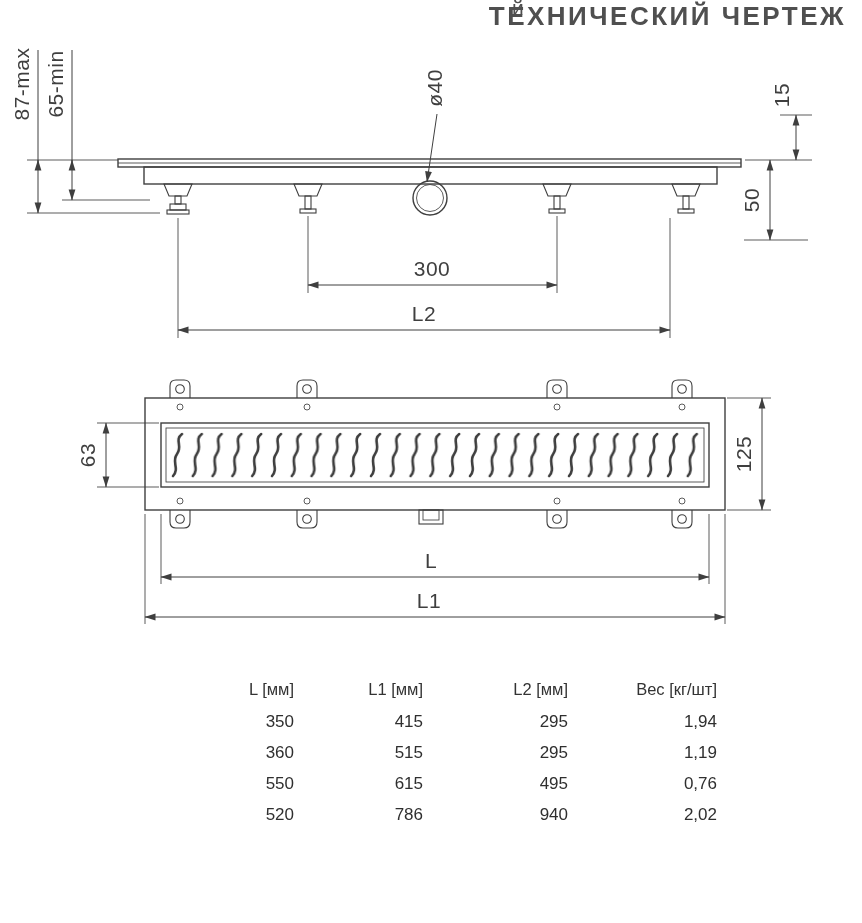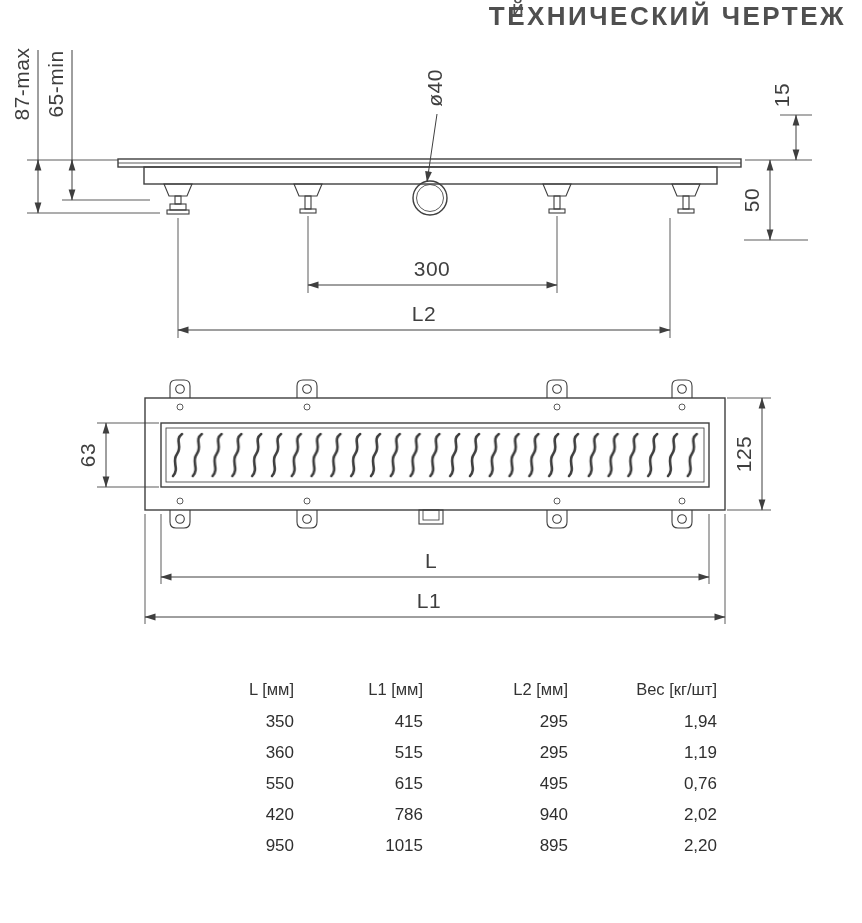--- a/index.html
+++ b/index.html
@@ -200,24 +200,18 @@
     <div>295</div>
     <div>1,19</div>
   </div>
   <div class="trow">
     <div>550</div>
     <div>615</div>
     <div>495</div>
     <div>0,76</div>
   </div>
   <div class="trow">
-    <div>420</div>
+    <div>520</div>
     <div>786</div>
     <div>940</div>
     <div>2,02</div>
   </div>
-  <div class="trow">
-    <div>950</div>
-    <div>1015</div>
-    <div>895</div>
-    <div>2,20</div>
-  </div>
 </div>
 
 </body></html>

